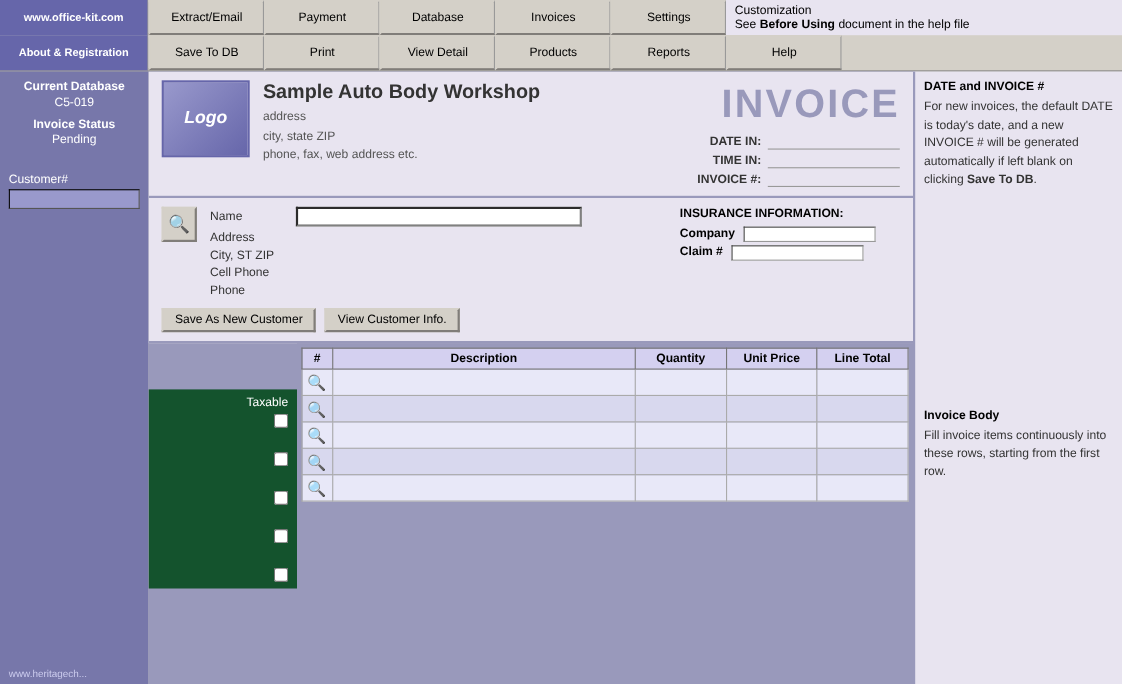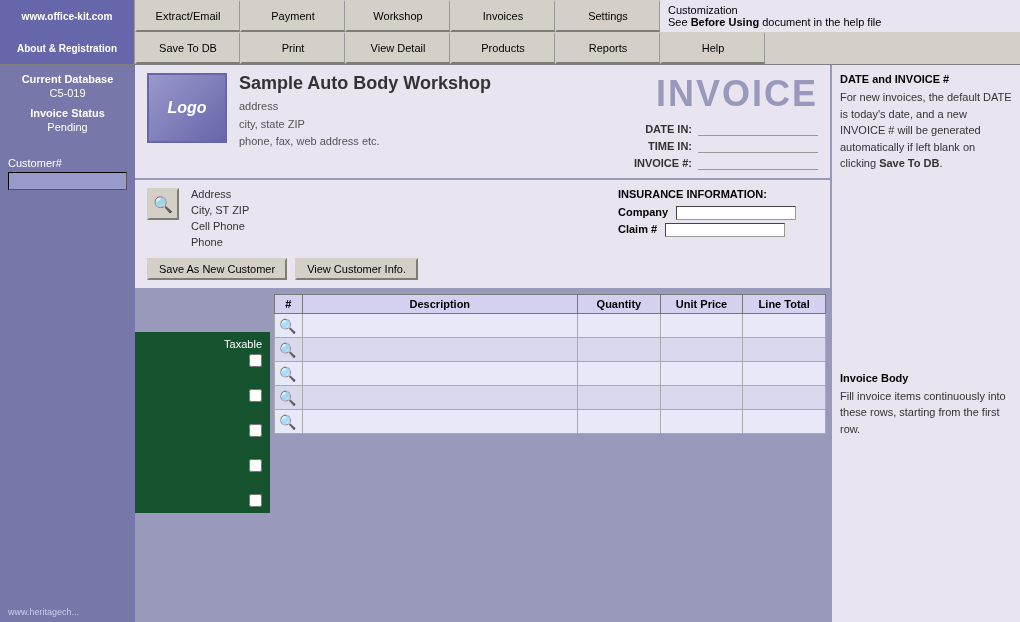--- a/index.html
+++ b/index.html
@@ -92,21 +92,21 @@
 </head>
 <body>
 
 <div class="toolbar">
   <div class="toolbar-row">
     <div class="brand-cell">
       <span>www.office-kit.com</span>
     </div>
     <button class="toolbar-btn">Extract/Email</button>
     <button class="toolbar-btn">Payment</button>
-    <button class="toolbar-btn">Workshop</button>
+    <button class="toolbar-btn">Database</button>
     <button class="toolbar-btn">Invoices</button>
     <button class="toolbar-btn">Settings</button>
     <div class="help-panel">
       <span>Customization</span><br>
       <span>See </span><strong>Before Using</strong><span> document in the help file</span>
     </div>
   </div>
   <div class="toolbar-row">
     <div class="brand-cell" style="font-size:10px; cursor:pointer;">About &amp; Registration</div>
     <button class="toolbar-btn">Save To DB</button>
@@ -163,20 +163,24 @@
             <input type="text" style="width: 120px; border-top: none; border-right: none; border-left: none; border-image: initial; border-bottom: 1px solid rgb(153, 153, 153); background: transparent; font-size: 11px;" value="">
           </div>
         </div>
       </div>
     </div>
 
     <div class="customer-section">
       <div class="customer-top">
         <div class="search-icon-box">🔍</div>
         <div class="customer-fields">
+          <div class="customer-row">
+            <span class="customer-field-label">Name</span>
+            <input type="text" class="customer-text-input" value="" style="">
+          </div>
           <div class="customer-row">
             <span class="customer-field-label">Address</span>
           </div>
           <div class="customer-row">
             <span class="customer-field-label">City, ST ZIP</span>
           </div>
           <div class="customer-row">
             <span class="customer-field-label">Cell Phone</span>
           </div>
           <div class="customer-row">

